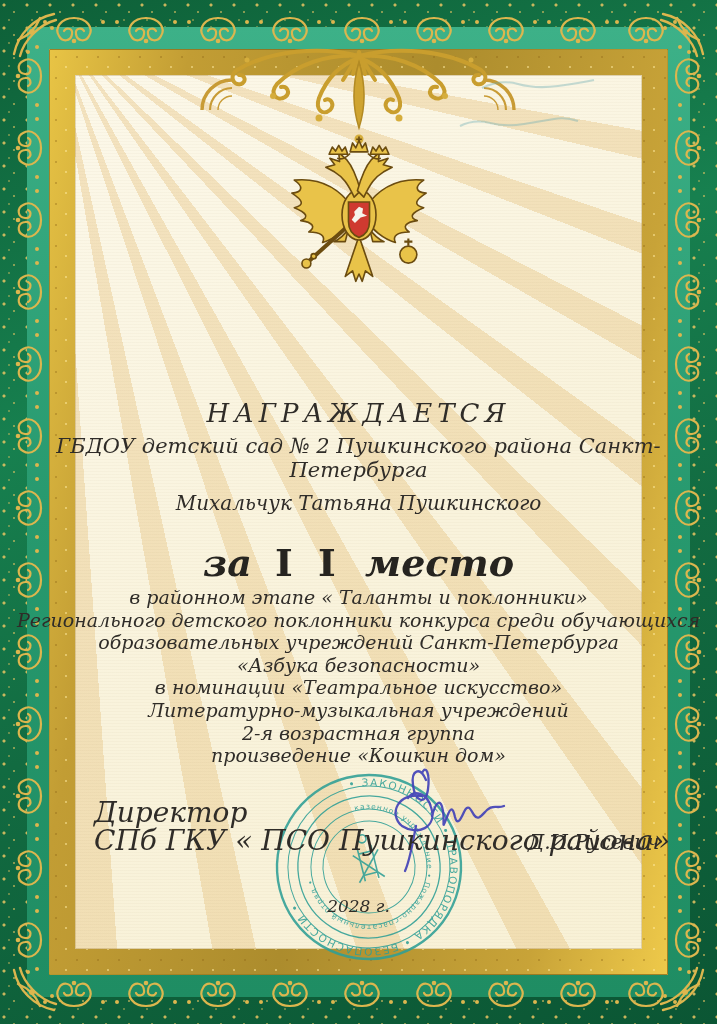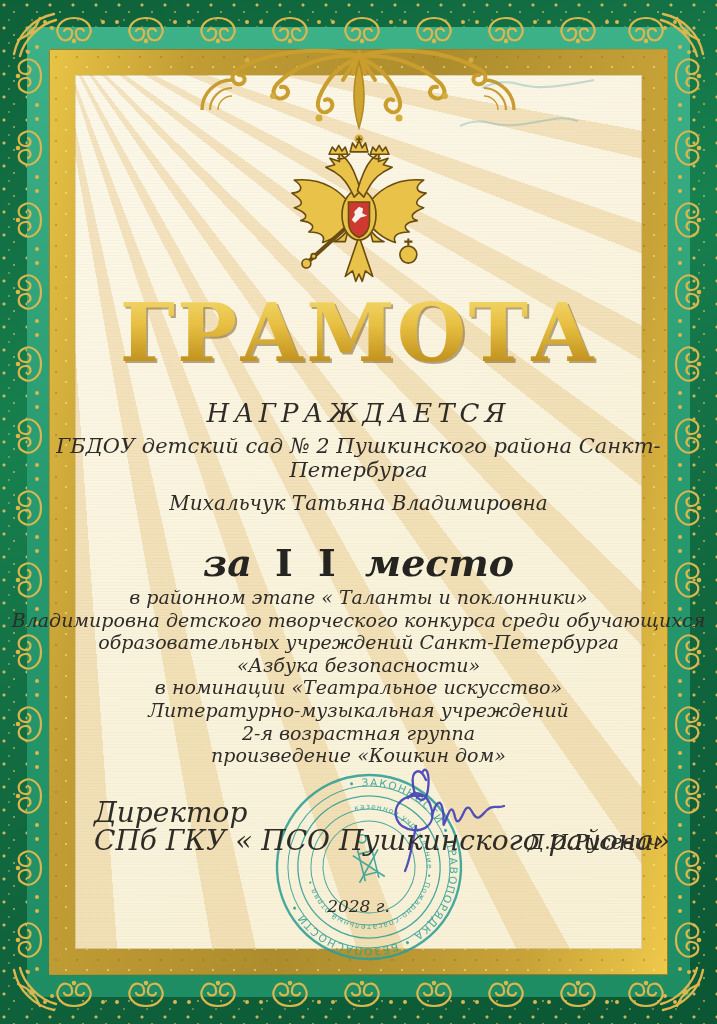--- a/index.html
+++ b/index.html
@@ -263,34 +263,33 @@
       <path d="M73 25 l4 -9 l4 5 l4 -7 l4 7 l4 -5 l3 9 Z"></path>
       <path d="M124 25 l3 -9 l4 5 l4 -7 l4 7 l4 -5 l4 9 Z"></path>
       <path d="M99 22 l3 -11 l4 6 l4 -9 l4 9 l4 -6 l3 11 Z"></path>
       <path d="M110 3 v7 M106.5 6.5 h7" stroke-width="2" fill="none"></path>
       <path d="M99 24 C93 30 89 32 83 30 M121 24 C127 30 131 32 137 30" fill="none" stroke-width="2"></path>
     </g>
     <path d="M97 84 h26 v24 c0 11 -6 17 -13 20 c-7 -3 -13 -9 -13 -20 Z" fill="#cf3a30" stroke="#6b4c10" stroke-width="2"></path>
     <path d="M104 96 l6 -6 l5 2 l-1 6 l6 3 l-8 2 l-7 7 l-4 -4 l4 -6 Z" fill="#f6f3ea"></path>
   </svg>
 
-  <div class="title">ГРАМОТА</div>
   <div class="awarded">НАГРАЖДАЕТСЯ</div>
   <div class="recipient">ГБДОУ детский сад № 2 Пушкинского района Санкт-Петербурга</div>
   <div class="leaders">
-    <div>Михальчук Татьяна Владимировна</div>
+    <div>Михальчук Татьяна Пушкинского</div>
   </div>
   <div class="place-line">
     <span class="script">за</span>
     <span class="numeral">I I</span>
     <span class="script">место</span>
   </div>
   <div class="details">
     <div>в районном этапе « Таланты и поклонники»</div>
-    <div>Владимировна детского творческого конкурса среди обучающихся</div>
+    <div>Регионального детского поклонники конкурса среди обучающихся</div>
     <div>образовательных учреждений Санкт-Петербурга</div>
     <div>«Азбука безопасности»</div>
     <div>в номинации «Театральное искусство»</div>
     <div>Литературно-музыкальная учреждений</div>
     <div>2-я возрастная группа</div>
     <div>произведение «Кошкин дом»</div>
   </div>
 
   <svg class="stamp" width="198" height="198" viewBox="0 0 198 198">
     <g stroke="#2f9f96" fill="none">

